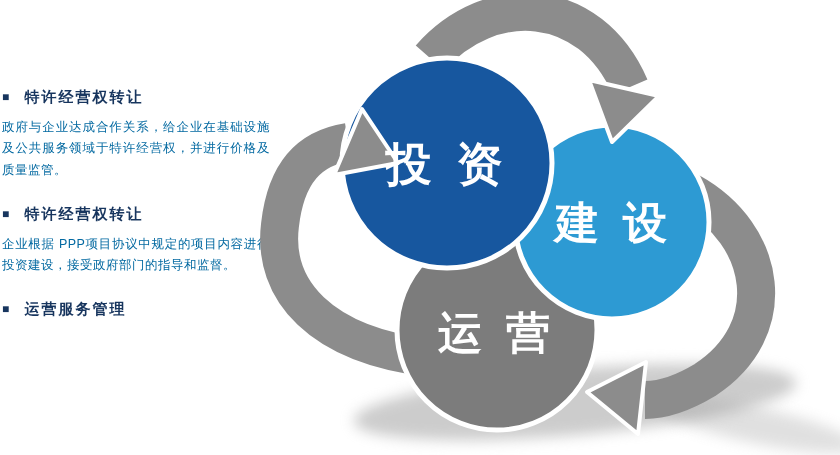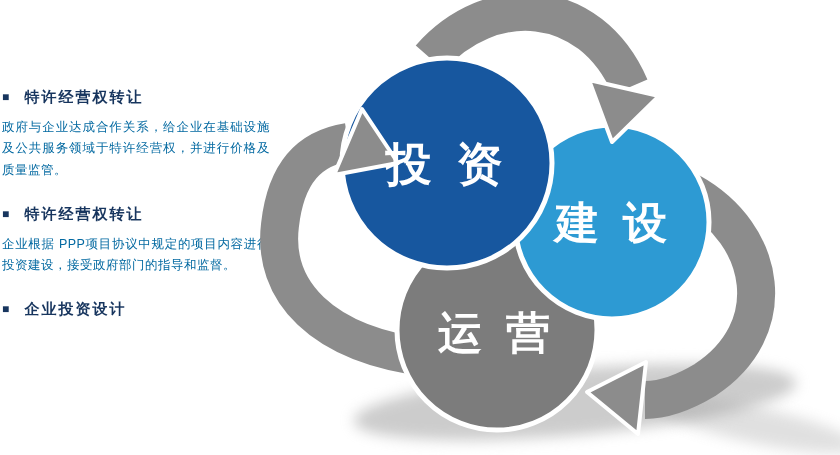--- a/index.html
+++ b/index.html
@@ -47,21 +47,21 @@
     <h3 class="sec-title">
       <span class="bullet">■</span>
       <span>特许经营权转让</span>
     </h3>
     <p class="sec-body">企业根据 PPP项目协议中规定的项目内容进行投资建设，接受政府部门的指导和监督。</p>
   </section>
 
   <section>
     <h3 class="sec-title">
       <span class="bullet">■</span>
-      <span>企业投资设计</span>
+      <span>运营服务管理</span>
     </h3>
   </section>
 
 </div>
 
 <svg class="diagram-svg" width="840" height="455" viewBox="0 0 840 455">
   <defs>
     <filter id="soft-blur" x="-40%" y="-40%" width="180%" height="180%">
       <feGaussianBlur stdDeviation="7"></feGaussianBlur>
     </filter>

